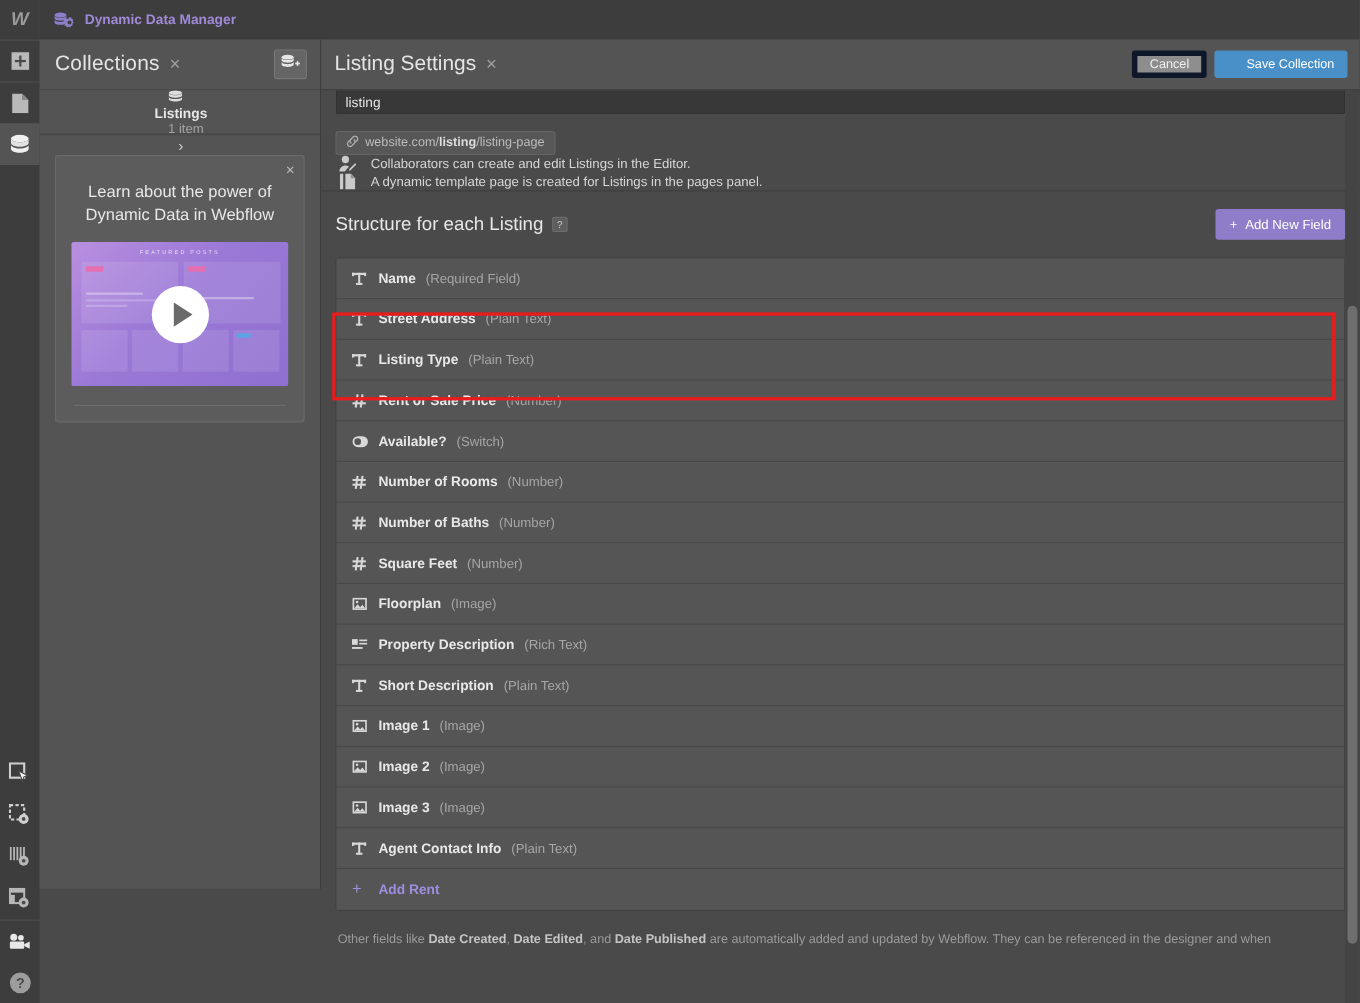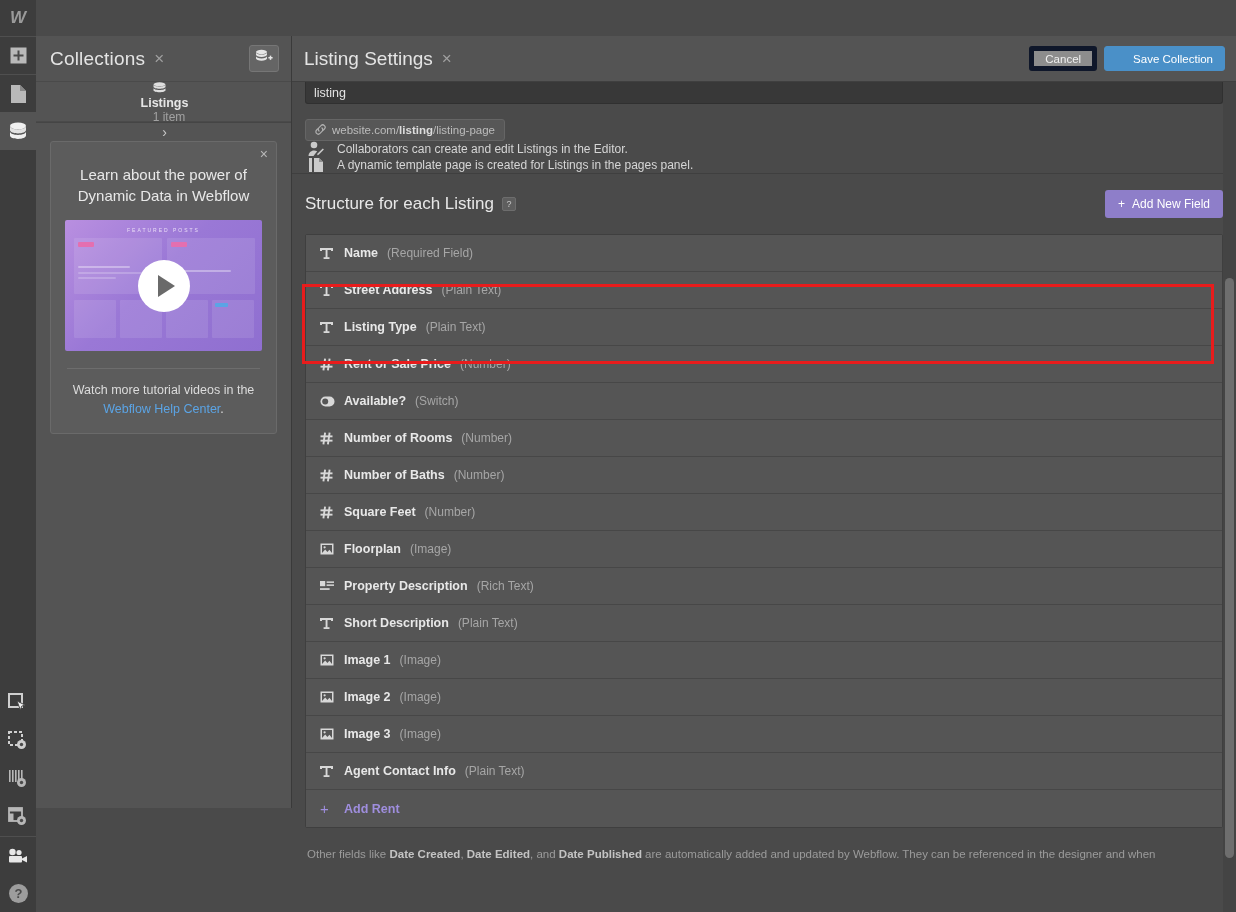--- a/index.html
+++ b/index.html
@@ -305,20 +305,34 @@
     <div class="rail-btn">
       <span>
         <svg width="21" height="21" viewBox="0 0 21 21">
             <circle cx="10.5" cy="10.5" r="9.5" fill="#9d9d9d"></circle>
             <text x="10.5" y="15" font-size="13" font-weight="bold" text-anchor="middle" fill="#4a4a4a" font-family="Liberation Sans, sans-serif">?</text>
           </svg>
       </span>
     </div>
   </div>
 
+  <div id="titlebar">
+    <span class="tb-ico">
+      <svg width="19" height="15" viewBox="0 0 19 15">
+        <g fill="#8e7ec9">
+          <ellipse cx="6" cy="2.6" rx="5.4" ry="2.2"></ellipse>
+          <path d="M0.6 3v2.6c0 1.2 2.4 2.2 5.4 2.2s5.4-1 5.4-2.2V3c0 1.2-2.4 2.2-5.4 2.2S0.6 4.2 0.6 3z"></path>
+          <path d="M0.6 6.8v2.6c0 1.2 2.4 2.2 5.4 2.2s5.4-1 5.4-2.2V6.8c0 1.2-2.4 2.2-5.4 2.2S0.6 8 0.6 6.8z"></path>
+          <path d="M13.4 6.1l.55-1.5h1.6l.55 1.5 1.5.6-.5 1.55.9 1.3-1.15 1.15.25 1.55-1.55.35-.75 1.4-1.45-.6-1.45.6-.75-1.4-1.55-.35.25-1.55L8.2 9.55l.9-1.3-.5-1.55 1.5-.6z"></path>
+        </g>
+        <circle cx="14.2" cy="9.4" r="1.8" fill="#3d3d3d"></circle>
+      </svg>
+    </span>
+    <span id="titlebar-text">Dynamic Data Manager</span>
+  </div>
 
   <div id="collections">
 
     <div id="collections-header">
       <span id="collections-title">Collections</span>
       <span class="x-close">×</span>
       <span class="hfill"></span>
       <div id="new-collection-btn">
         <span>
           <svg width="18" height="15" viewBox="0 0 18 15">
@@ -370,24 +384,20 @@
         <div class="vt-card" style="left:55px;top:80px;width:42px;height:38px"></div>
         <div class="vt-card" style="left:101px;top:80px;width:42px;height:38px"></div>
         <div class="vt-card" style="left:147px;top:80px;width:42px;height:38px"></div>
         <div class="vt-tag" style="left:150px;top:83px;width:13px;height:4px;background:#5ba4e5"></div>
         <div id="play-btn">
             <div class="tri"></div>
           </div>
       </div>
 
       <div id="promo-divider"></div>
-      <div id="promo-footer">
-        <span>Watch more tutorial videos in the</span><br>
-        <a id="promo-link">Webflow Help Center</a><span>.</span>
-      </div>
     </div>
   </div>
 
   <div id="main">
 
     <div id="main-header">
       <span id="main-title">Listing Settings</span>
       <span class="x-close">×</span>
       <span class="hfill"></span>
       <div class="btn" id="cancel-btn">Cancel</div>

